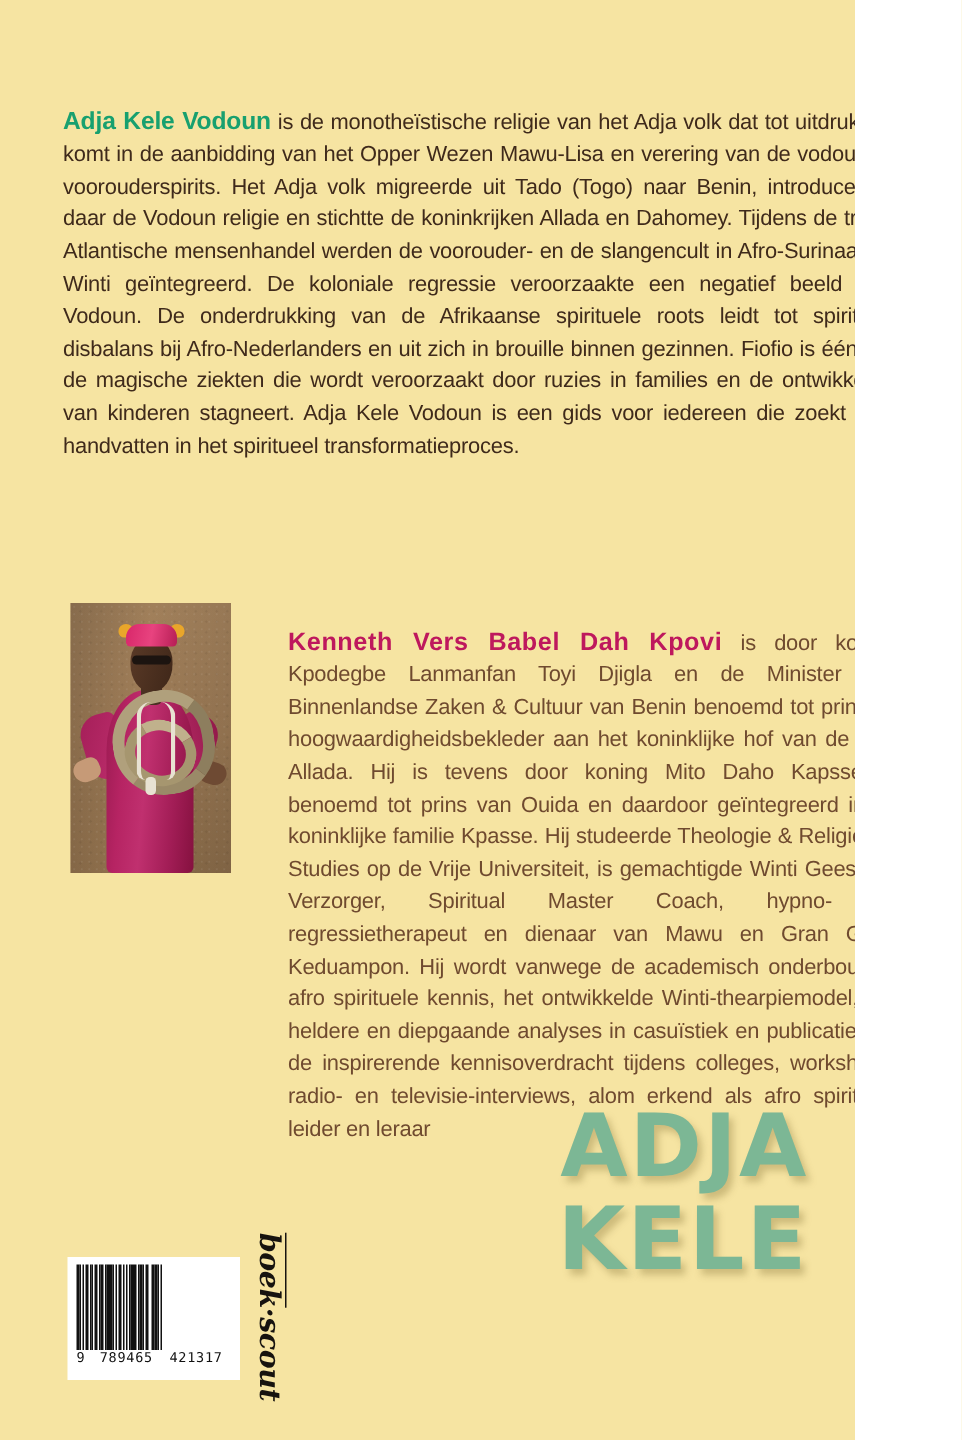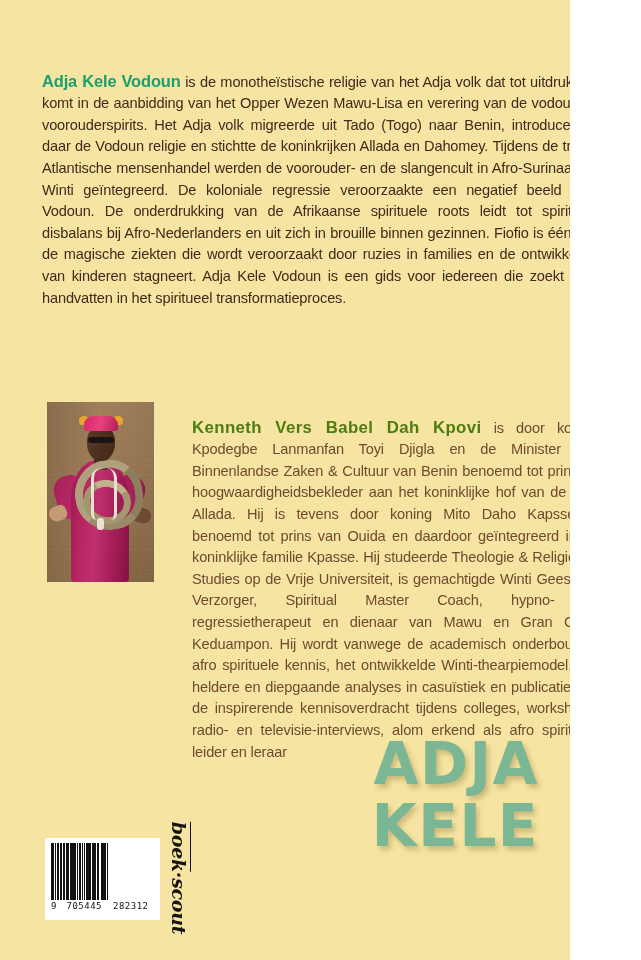--- a/index.html
+++ b/index.html
@@ -188,21 +188,21 @@
   #author-text {
     margin-left: 150px;
     color: #6f4a2f;
     font-size: 14.6px;
     line-height: 21.6px;
     text-align: justify;
     text-justify: inter-word;
     letter-spacing: -0.15px;
   }
   #author-text .name {
-    color: #4d7c0f;
+    color: #be185d;
     font-weight: bold;
     font-size: 16.8px;
     letter-spacing: 0.4px;
   }
 
   
   #title {
     position: absolute;
     right: 31px;
     top: 733px;
@@ -385,22 +385,22 @@
         <span style="width: 0.52px; height: 57px; background: transparent;"></span>
         <span style="width: 1.56px; height: 57px; background: rgb(17, 17, 17);"></span>
         <span style="width: 0.52px; height: 57px; background: transparent;"></span>
         <span style="width: 0.52px; height: 57px; background: rgb(17, 17, 17);"></span>
         <span style="width: 1.04px; height: 57px; background: transparent;"></span>
         <span style="width: 0.52px; height: 57px; background: rgb(17, 17, 17);"></span>
         <span style="width: 0.52px; height: 57px; background: transparent;"></span>
       </div>
     <div id="barnum">
       <span class="d1">9</span>
-      <span class="d2">705445</span>
-      <span class="d3">282312</span>
+      <span class="d2">789465</span>
+      <span class="d3">421317</span>
     </div>
   </div>
 
   <div id="publisher">
     <div class="rot"><span class="ov">boek</span><span>·</span><span>scout</span></div>
   </div>
 
 </div>
 
 </body></html>

